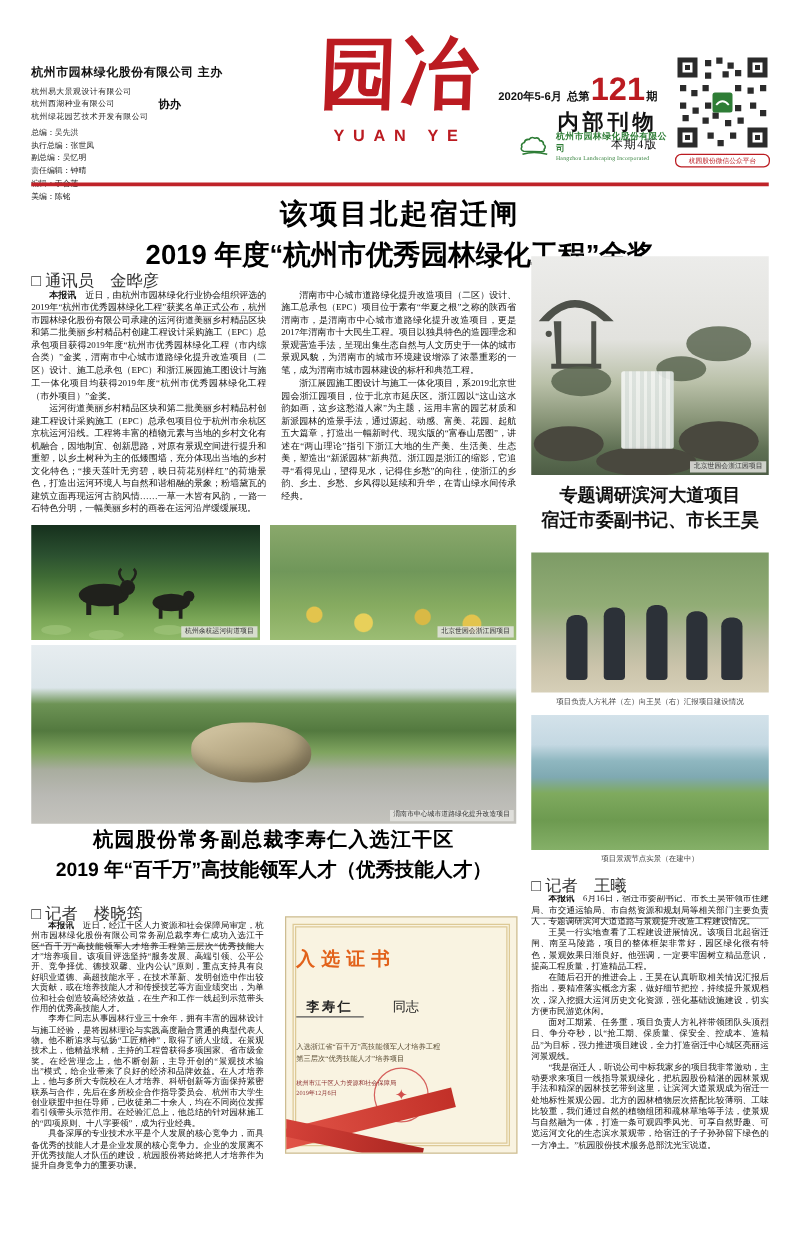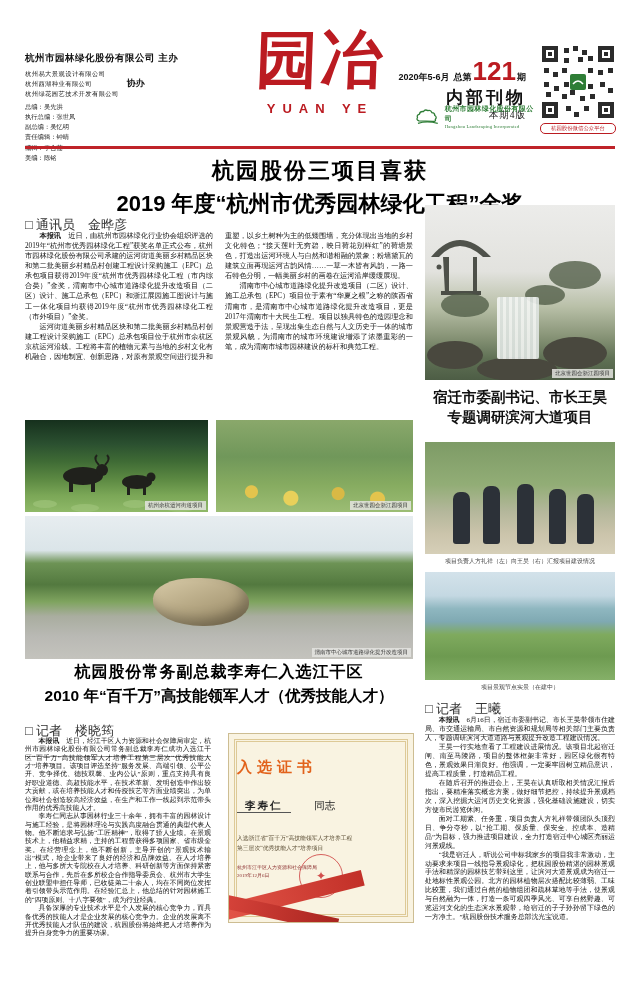--- a/index.html
+++ b/index.html
@@ -229,30 +229,31 @@
         <rect x="30" y="30" width="16" height="16" rx="2" fill="#2e7d36"></rect>
         <path d="M33 40 Q38 34 43 40" stroke="#ffffff" stroke-width="1.5" fill="none"></path>
       </svg>
     </div>
     <div class="qr-caption">杭园股份微信公众平台</div>
   </div>
 
   <div id="mast-rule"></div>
 
   <div id="lead-headline">
-    <div class="h1">杭园股份三项目喜获</div>
+    <div class="h1">该项目北起宿迁闸</div>
     <div class="h2">2019 年度“杭州市优秀园林绿化工程”金奖</div>
   </div>
 
   <div id="lead-byline" class="byline">□ 通讯员　金晔彦</div>
 
   <div id="lead-body">
     <p><b class="flag">本报讯</b>　<span>近日，由杭州市园林绿化行业协会组织评选的2019年“杭州市优秀园林绿化工程”获奖名单正式公布，杭州市园林绿化股份有限公司承建的运河街道美丽乡村精品区块和第二批美丽乡村精品村创建工程设计采购施工（EPC）总承包项目获得2019年度“杭州市优秀园林绿化工程（市内综合类）”金奖，渭南市中心城市道路绿化提升改造项目（二区）设计、施工总承包（EPC）和浙江展园施工图设计与施工一体化项目均获得2019年度“杭州市优秀园林绿化工程（市外项目）”金奖。</span></p>
     <p>运河街道美丽乡村精品区块和第二批美丽乡村精品村创建工程设计采购施工（EPC）总承包项目位于杭州市余杭区京杭运河沿线。工程将丰富的植物元素与当地的乡村文化有机融合，因地制宜、创新思路，对原有景观空间进行提升和重塑，以乡土树种为主的低矮围墙，充分体现出当地的乡村文化特色；“接天莲叶无穷碧，映日荷花别样红”的荷塘景色，打造出运河环境人与自然和谐相融的景象；粉墙黛瓦的建筑立面再现运河古韵风情……一草一木皆有风韵，一路一石特色分明，一幅美丽乡村的画卷在运河沿岸缓缓展现。</p>
     <p>渭南市中心城市道路绿化提升改造项目（二区）设计、施工总承包（EPC）项目位于素有“华夏之根”之称的陕西省渭南市，是渭南市中心城市道路绿化提升改造项目，更是2017年渭南市十大民生工程。项目以独具特色的造园理念和景观营造手法，呈现出集生态自然与人文历史于一体的城市景观风貌，为渭南市的城市环境建设增添了浓墨重彩的一笔，成为渭南市城市园林建设的标杆和典范工程。</p>
+    <p>浙江展园施工图设计与施工一体化项目，系2019北京世园会浙江园项目，位于北京市延庆区。浙江园以“这山这水韵如画，这乡这愁溢人家”为主题，运用丰富的园艺材质和新派园林的造景手法，通过源起、动感、富美、花园、起航五大篇章，打造出一幅新时代、现实版的“富春山居图”，讲述在“两山理论”指引下浙江大地的生产美、生活美、生态美，塑造出“新派园林”新典范。浙江园是浙江的缩影，它追寻“看得见山，望得见水，记得住乡愁”的向往，使浙江的乡韵、乡土、乡愁、乡风得以延续和升华，在青山绿水间传承经典。</p>
 
   </div>
 
   <div class="photo" id="photo-lotus">
     <svg width="183" height="92" viewBox="0 0 183 92">
       <g fill="#20211c">
         <ellipse cx="58" cy="56" rx="20" ry="9"></ellipse>
         <circle cx="77" cy="50" r="6"></circle>
         <path d="M80 45 q6 -6 2 -10 M74 45 q-6 -6 -2 -10" stroke="#20211c" stroke-width="2" fill="none"></path>
         <rect x="44" y="60" width="4" height="12"></rect>
@@ -298,22 +299,22 @@
         <ellipse cx="30" cy="150" rx="28" ry="14"></ellipse>
           <ellipse cx="150" cy="148" rx="32" ry="16"></ellipse>
         <ellipse cx="92" cy="164" rx="40" ry="12"></ellipse>
       </g>
     </svg>
     <div class="waterfall"></div>
     <span class="cap">北京世园会浙江园项目</span>
   </div>
 
   <div id="suqian-headline">
+    <div>专题调研滨河大道项目</div>
     <div>宿迁市委副书记、市长王昊</div>
-    <div>专题调研滨河大道项目</div>
   </div>
 
   <div class="photo" id="photo-officials">
     <div class="fig" style="left:28px;"></div>
     <div class="fig" style="left:58px; height:58px;"></div>
     <div class="fig" style="left:92px; height:60px;"></div>
     <div class="fig" style="left:124px; height:55px;"></div>
     <div class="fig" style="left:152px; height:50px;"></div>
   </div>
   <div class="photo-caption-below" style="top:557px;">项目负责人方礼祥（左）向王昊（右）汇报项目建设情况</div>
@@ -326,21 +327,21 @@
   <div id="suqian-body">
     <p><b class="flag">本报讯</b>　<span>6月16日，宿迁市委副书记、市长王昊带领市住建局、市交通运输局、市自然资源和规划局等相关部门主要负责人，专题调研滨河大道道路与景观提升改造工程建设情况。</span></p>
     <p>王昊一行实地查看了工程建设进展情况。该项目北起宿迁闸、南至马陵路，项目的整体框架非常好，园区绿化很有特色，景观效果日渐良好。他强调，一定要牢固树立精品意识，提高工程质量，打造精品工程。</p>
     <p>在随后召开的推进会上，王昊在认真听取相关情况汇报后指出，要精准落实概念方案，做好细节把控，持续提升景观档次，深入挖掘大运河历史文化资源，强化基础设施建设，切实方便市民游览休闲。</p>
     <p>面对工期紧、任务重，项目负责人方礼祥带领团队头顶烈日、争分夺秒，以“抢工期、保质量、保安全、控成本、造精品”为目标，强力推进项目建设，全力打造宿迁中心城区亮丽运河景观线。</p>
     <p>“我是宿迁人，听说公司中标我家乡的项目我非常激动，主动要求来项目一线指导景观绿化，把杭园股份精湛的园林景观手法和精深的园林技艺带到这里，让滨河大道景观成为宿迁一处地标性景观公园。北方的园林植物层次搭配比较薄弱、工味比较重，我们通过自然的植物组团和疏林草地等手法，使景观与自然融为一体，打造一条可观四季风光、可享自然野趣、可览运河文化的生态滨水景观带，给宿迁的子子孙孙留下绿色的一方净土。”杭园股份技术服务总部沈光宝说道。</p>
   </div>
 
   <div id="talent-headline">
     <div class="h1">杭园股份常务副总裁李寿仁入选江干区</div>
-    <div class="h2">2010 年“百千万”高技能领军人才（优秀技能人才）</div>
+    <div class="h2">2019 年“百千万”高技能领军人才（优秀技能人才）</div>
   </div>
 
   <div id="talent-byline" class="byline">□ 记者　楼晓筠</div>
 
   <div id="talent-body">
     <p><b class="flag">本报讯</b>　<span>近日，经江干区人力资源和社会保障局审定，杭州市园林绿化股份有限公司常务副总裁李寿仁成功入选江干区“百千万”高技能领军人才培养工程第三层次“优秀技能人才”培养项目。该项目评选坚持“服务发展、高端引领、公平公开、竞争择优、德技双馨、业内公认”原则，重点支持具有良好职业道德、高超技能水平，在技术革新、发明创造中作出较大贡献，或在培养技能人才和传授技艺等方面业绩突出，为单位和社会创造较高经济效益，在生产和工作一线起到示范带头作用的优秀高技能人才。</span></p>
     <p>李寿仁同志从事园林行业三十余年，拥有丰富的园林设计与施工经验，是将园林理论与实践高度融合贯通的典型代表人物。他不断追求与弘扬“工匠精神”，取得了骄人业绩。在景观技术上，他精益求精，主持的工程曾获得多项国家、省市级金奖。在经营理念上，他不断创新，主导开创的“景观技术输出”模式，给企业带来了良好的经济和品牌效益。在人才培养上，他与多所大专院校在人才培养、科研创新等方面保持紧密联系与合作，先后在多所校企合作指导委员会、杭州市大学生创业联盟中担任导师，已收徒弟二十余人，均在不同岗位发挥着引领带头示范作用。在经验汇总上，他总结的针对园林施工的“四项原则、十八字要领”，成为行业经典。</p>
     <p>具备深厚的专业技术水平是个人发展的核心竞争力，而具备优秀的技能人才是企业发展的核心竞争力。企业的发展离不开优秀技能人才队伍的建设，杭园股份将始终把人才培养作为提升自身竞争力的重要功课。</p>
   </div>
 

